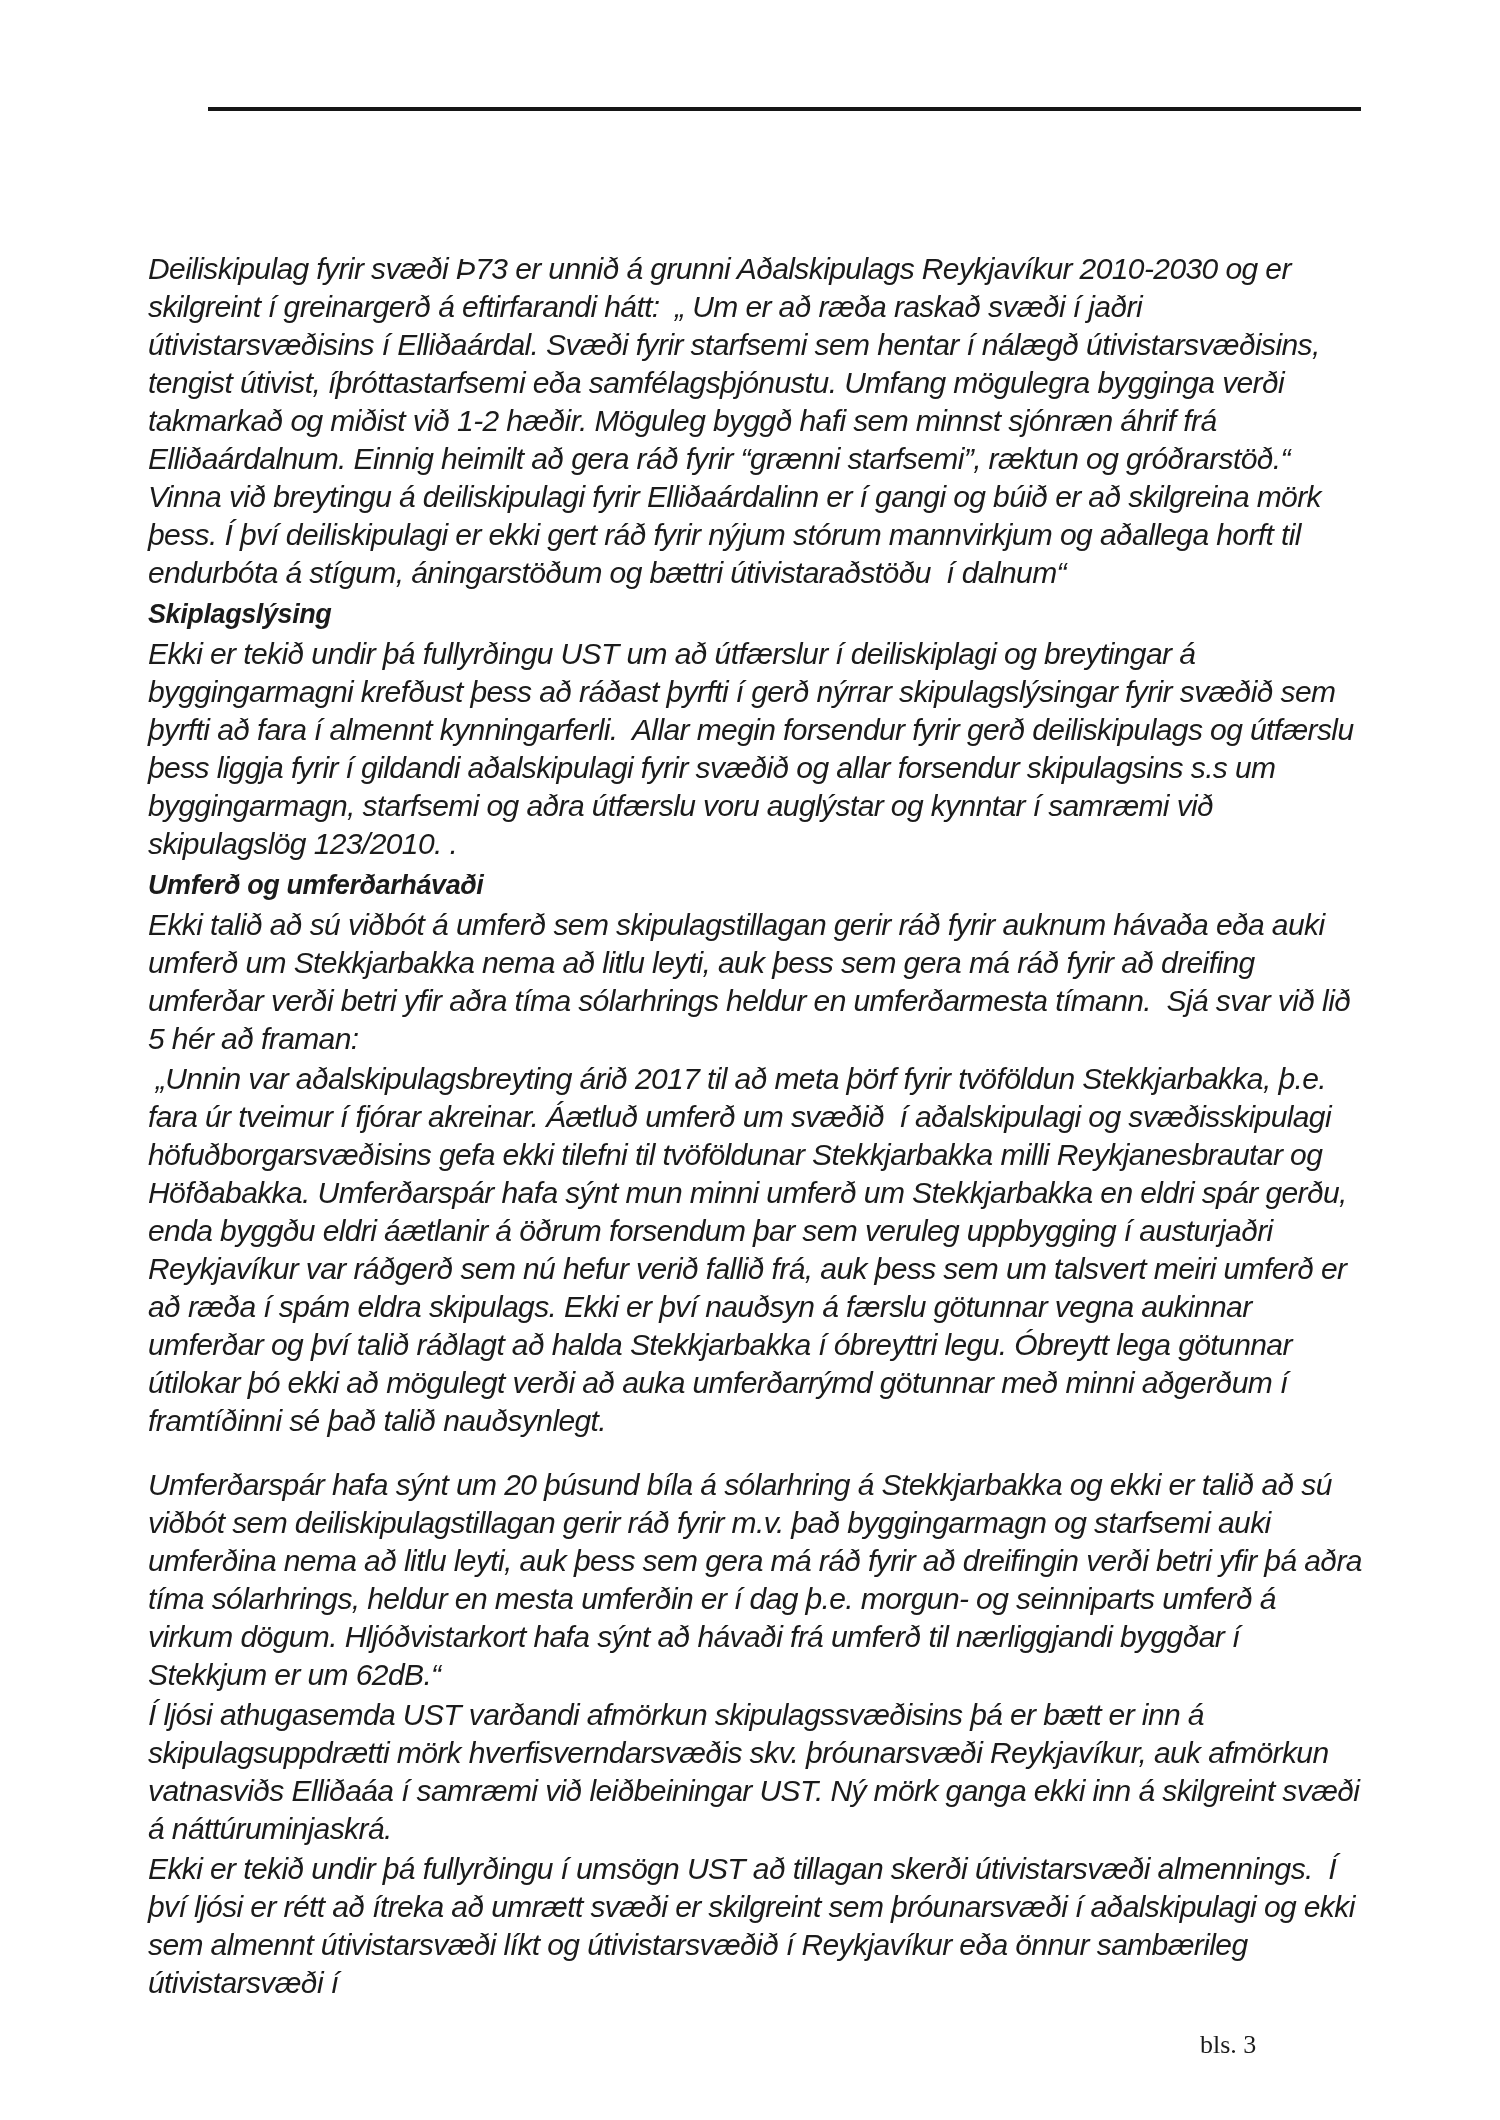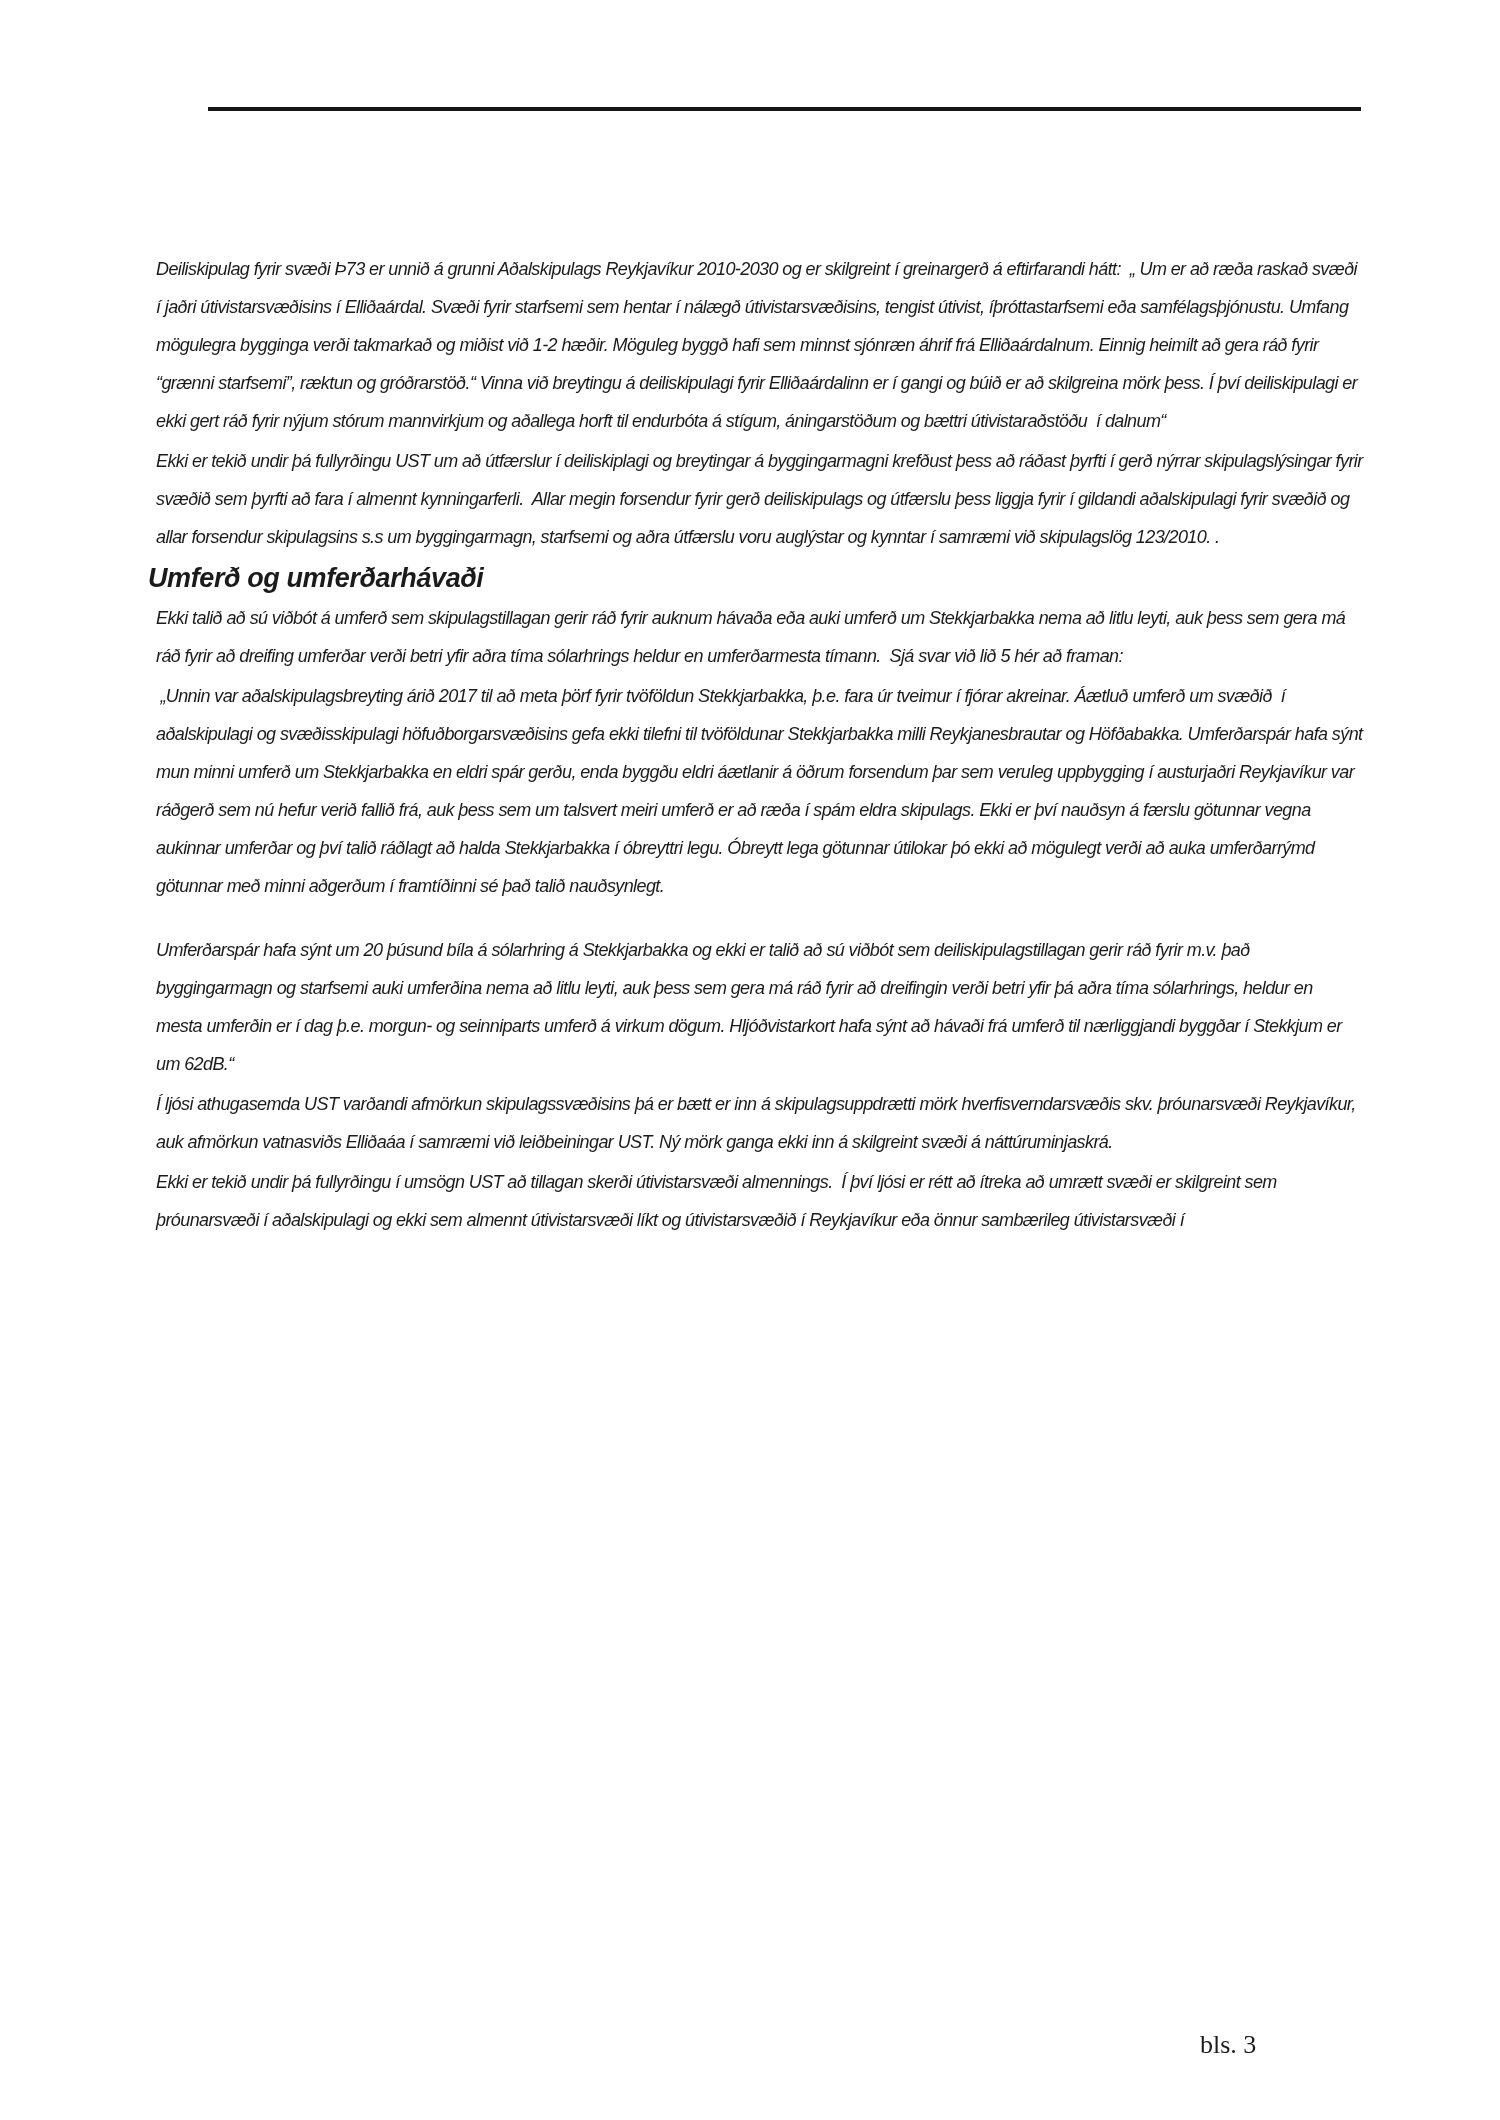--- a/index.html
+++ b/index.html
@@ -26,24 +26,24 @@
   }
   .content {
     position: absolute;
     left: 148px;
     top: 250px;
     width: 1215px;
   }
   .para {
     font-family: "Liberation Sans", sans-serif;
     font-style: italic;
-    font-size: 18px;
+    font-size: 30px;
     line-height: 38px;
     letter-spacing: -0.6px;
-    margin: 0 0 2px 8px;
+    margin: 0 0 2px 0;
     white-space: pre-wrap;
     text-align: left;
   }
   .heading {
     font-family: "Liberation Sans", sans-serif;
     font-style: italic;
     font-weight: bold;
     font-size: 27px;
     line-height: 38px;
     letter-spacing: -0.4px;
@@ -63,20 +63,21 @@
     color: #1b1b1b;
   }
 </style>
 </head>
 <body>
 
 <div class="page">
   <div class="top-rule"></div>
   <div class="content" id="doc-body">
       <p class="para">Deiliskipulag fyrir svæði Þ73 er unnið á grunni Aðalskipulags Reykjavíkur 2010-2030 og er skilgreint í greinargerð á eftirfarandi hátt:  „ Um er að ræða raskað svæði í jaðri útivistarsvæðisins í Elliðaárdal. Svæði fyrir starfsemi sem hentar í nálægð útivistarsvæðisins, tengist útivist, íþróttastarfsemi eða samfélagsþjónustu. Umfang mögulegra bygginga verði takmarkað og miðist við 1-2 hæðir. Möguleg byggð hafi sem minnst sjónræn áhrif frá Elliðaárdalnum. Einnig heimilt að gera ráð fyrir “grænni starfsemi”, ræktun og gróðrarstöð.“ Vinna við breytingu á deiliskipulagi fyrir Elliðaárdalinn er í gangi og búið er að skilgreina mörk þess. Í því deiliskipulagi er ekki gert ráð fyrir nýjum stórum mannvirkjum og aðallega horft til endurbóta á stígum, áningarstöðum og bættri útivistaraðstöðu  í dalnum“</p>
+      <h2 class="heading">Skiplagslýsing</h2>
       <p class="para">Ekki er tekið undir þá fullyrðingu UST um að útfærslur í deiliskiplagi og breytingar á byggingarmagni krefðust þess að ráðast þyrfti í gerð nýrrar skipulagslýsingar fyrir svæðið sem þyrfti að fara í almennt kynningarferli.  Allar megin forsendur fyrir gerð deiliskipulags og útfærslu þess liggja fyrir í gildandi aðalskipulagi fyrir svæðið og allar forsendur skipulagsins s.s um byggingarmagn, starfsemi og aðra útfærslu voru auglýstar og kynntar í samræmi við skipulagslög 123/2010. .</p>
       <h2 class="heading">Umferð og umferðarhávaði</h2>
       <p class="para">Ekki talið að sú viðbót á umferð sem skipulagstillagan gerir ráð fyrir auknum hávaða eða auki umferð um Stekkjarbakka nema að litlu leyti, auk þess sem gera má ráð fyrir að dreifing umferðar verði betri yfir aðra tíma sólarhrings heldur en umferðarmesta tímann.  Sjá svar við lið 5 hér að framan:</p>
       <p class="para"> „Unnin var aðalskipulagsbreyting árið 2017 til að meta þörf fyrir tvöföldun Stekkjarbakka, þ.e. fara úr tveimur í fjórar akreinar. Áætluð umferð um svæðið  í aðalskipulagi og svæðisskipulagi höfuðborgarsvæðisins gefa ekki tilefni til tvöföldunar Stekkjarbakka milli Reykjanesbrautar og Höfðabakka. Umferðarspár hafa sýnt mun minni umferð um Stekkjarbakka en eldri spár gerðu, enda byggðu eldri áætlanir á öðrum forsendum þar sem veruleg uppbygging í austurjaðri Reykjavíkur var ráðgerð sem nú hefur verið fallið frá, auk þess sem um talsvert meiri umferð er að ræða í spám eldra skipulags. Ekki er því nauðsyn á færslu götunnar vegna aukinnar umferðar og því talið ráðlagt að halda Stekkjarbakka í óbreyttri legu. Óbreytt lega götunnar útilokar þó ekki að mögulegt verði að auka umferðarrýmd götunnar með minni aðgerðum í framtíðinni sé það talið nauðsynlegt.</p>
       <p class="para gap-before">Umferðarspár hafa sýnt um 20 þúsund bíla á sólarhring á Stekkjarbakka og ekki er talið að sú viðbót sem deiliskipulagstillagan gerir ráð fyrir m.v. það byggingarmagn og starfsemi auki umferðina nema að litlu leyti, auk þess sem gera má ráð fyrir að dreifingin verði betri yfir þá aðra tíma sólarhrings, heldur en mesta umferðin er í dag þ.e. morgun- og seinniparts umferð á virkum dögum. Hljóðvistarkort hafa sýnt að hávaði frá umferð til nærliggjandi byggðar í Stekkjum er um 62dB.“</p>
       <p class="para">Í ljósi athugasemda UST varðandi afmörkun skipulagssvæðisins þá er bætt er inn á skipulagsuppdrætti mörk hverfisverndarsvæðis skv. þróunarsvæði Reykjavíkur, auk afmörkun vatnasviðs Elliðaáa í samræmi við leiðbeiningar UST. Ný mörk ganga ekki inn á skilgreint svæði á náttúruminjaskrá.</p>
       <p class="para">Ekki er tekið undir þá fullyrðingu í umsögn UST að tillagan skerði útivistarsvæði almennings.  Í því ljósi er rétt að ítreka að umrætt svæði er skilgreint sem þróunarsvæði í aðalskipulagi og ekki sem almennt útivistarsvæði líkt og útivistarsvæðið í Reykjavíkur eða önnur sambærileg útivistarsvæði í</p>
     </div>
   <div class="page-footer">bls. 3</div>
 </div>

